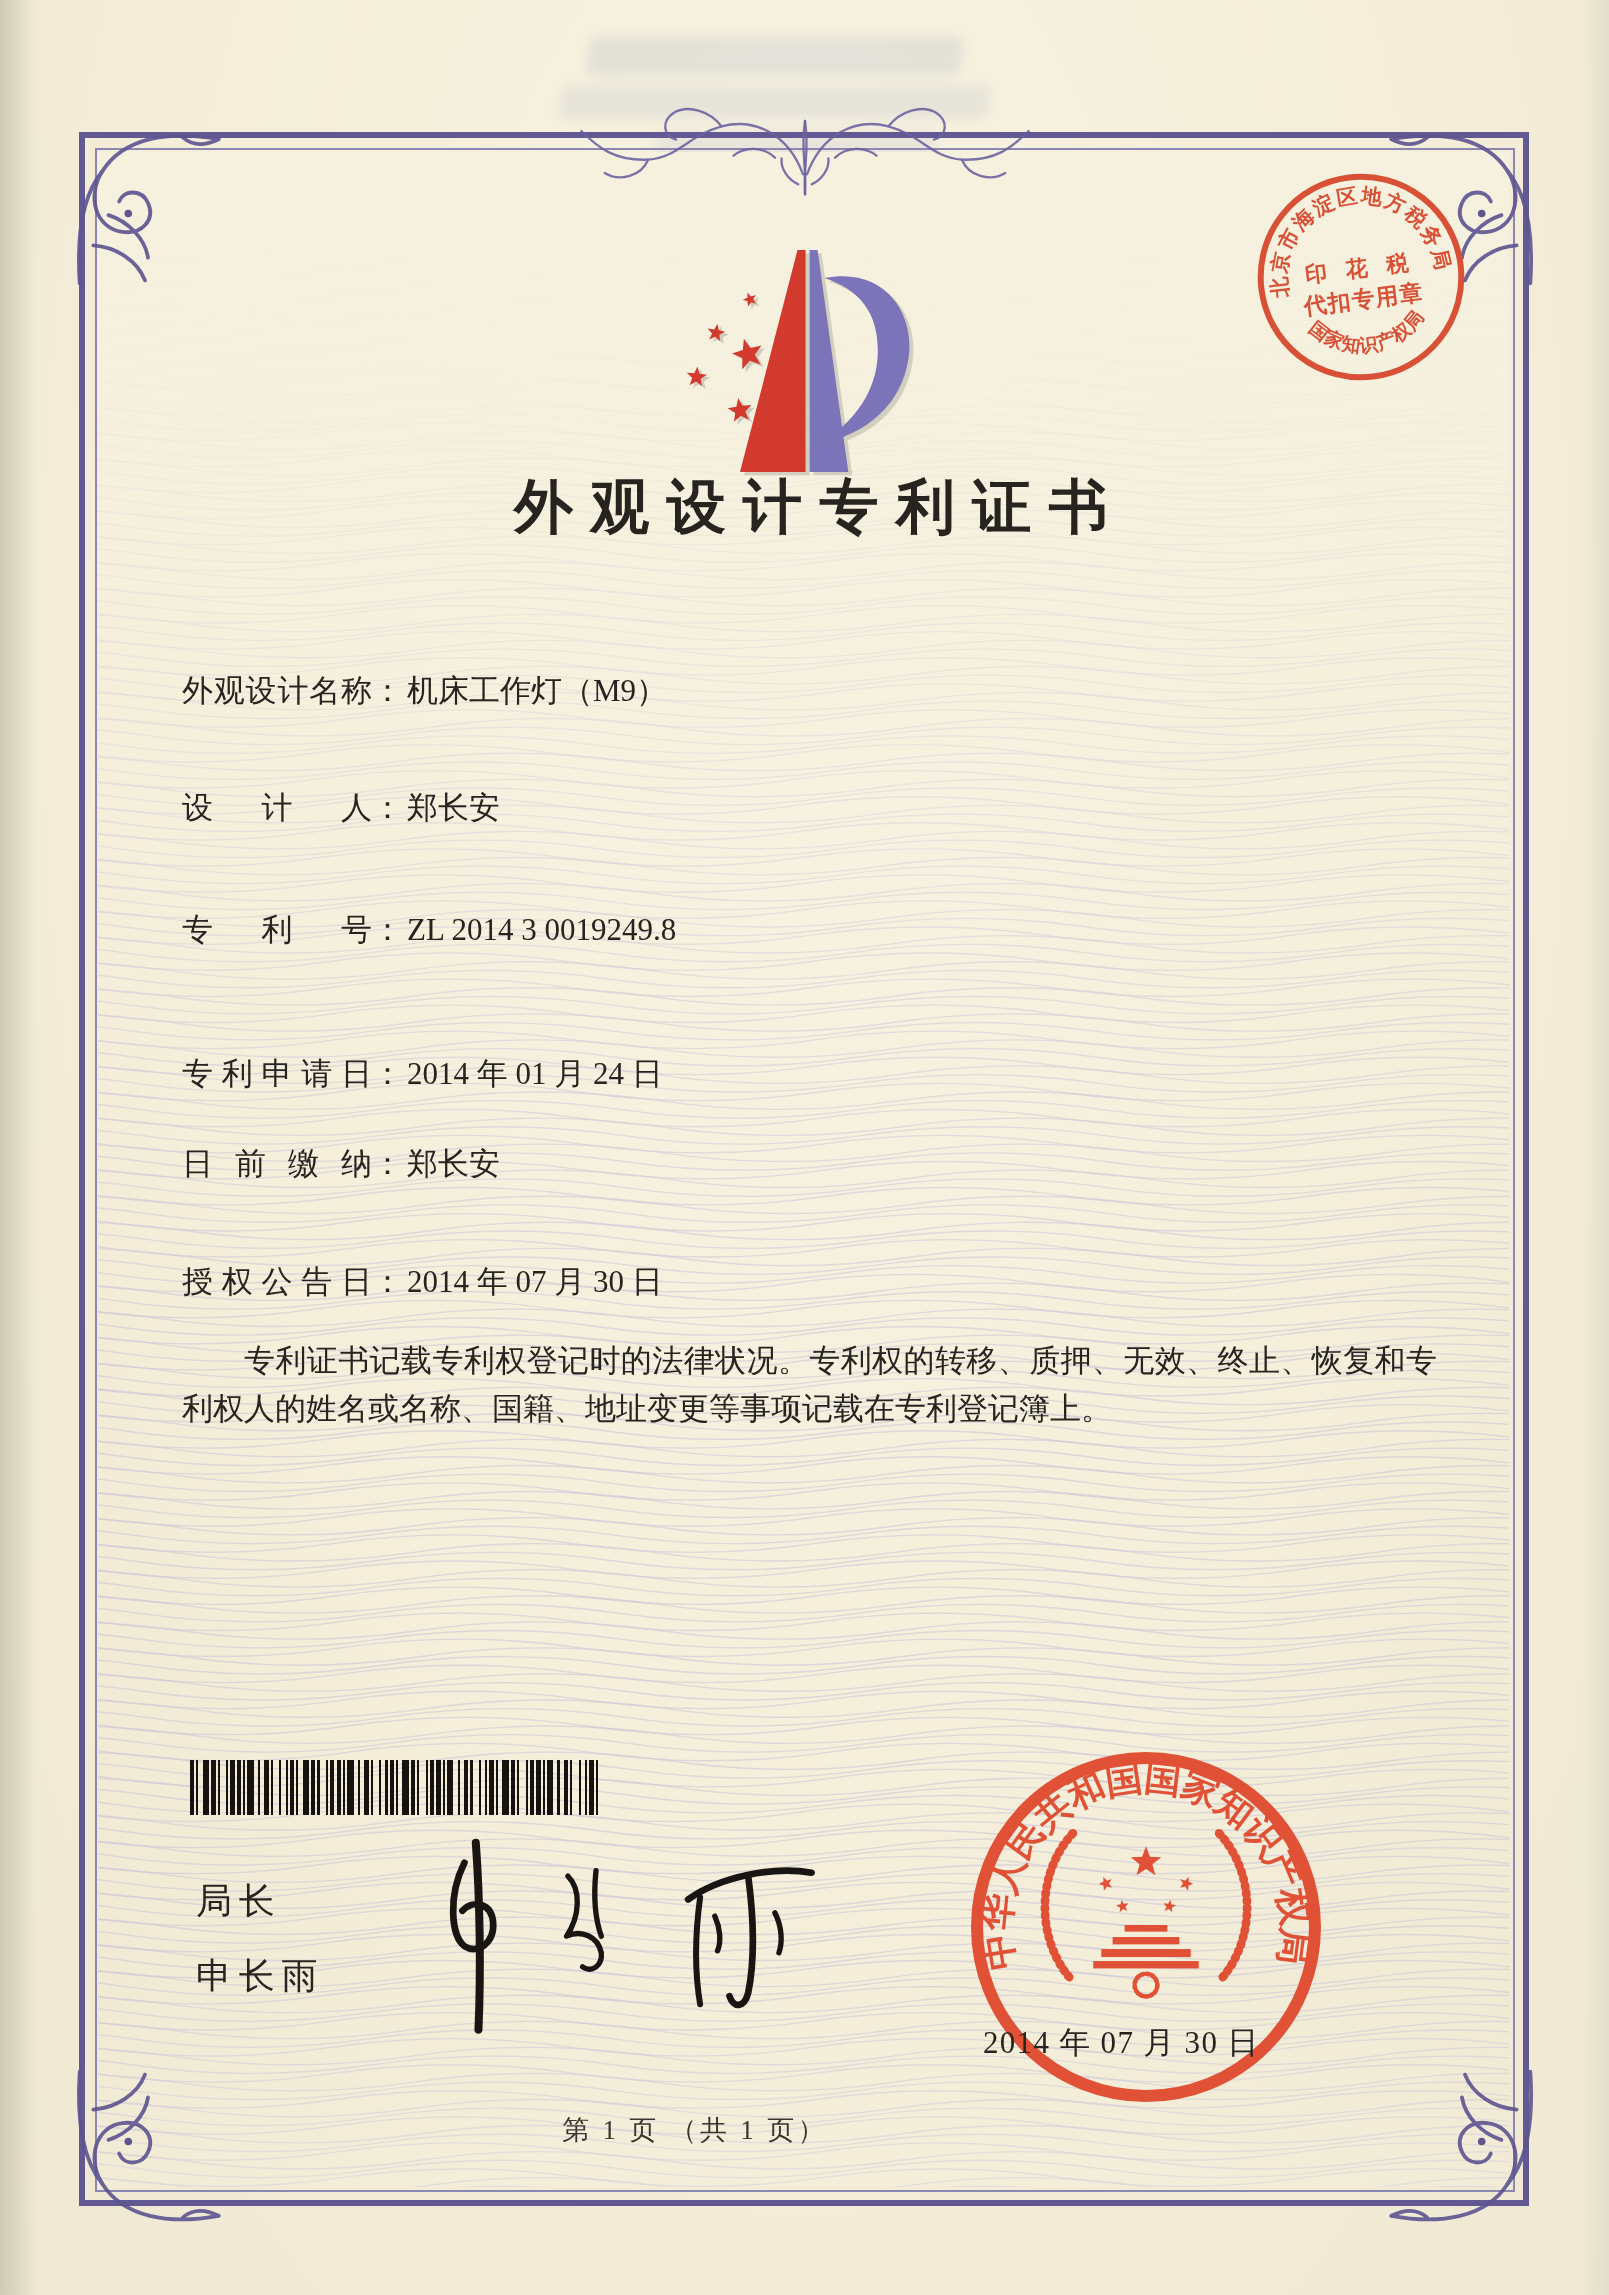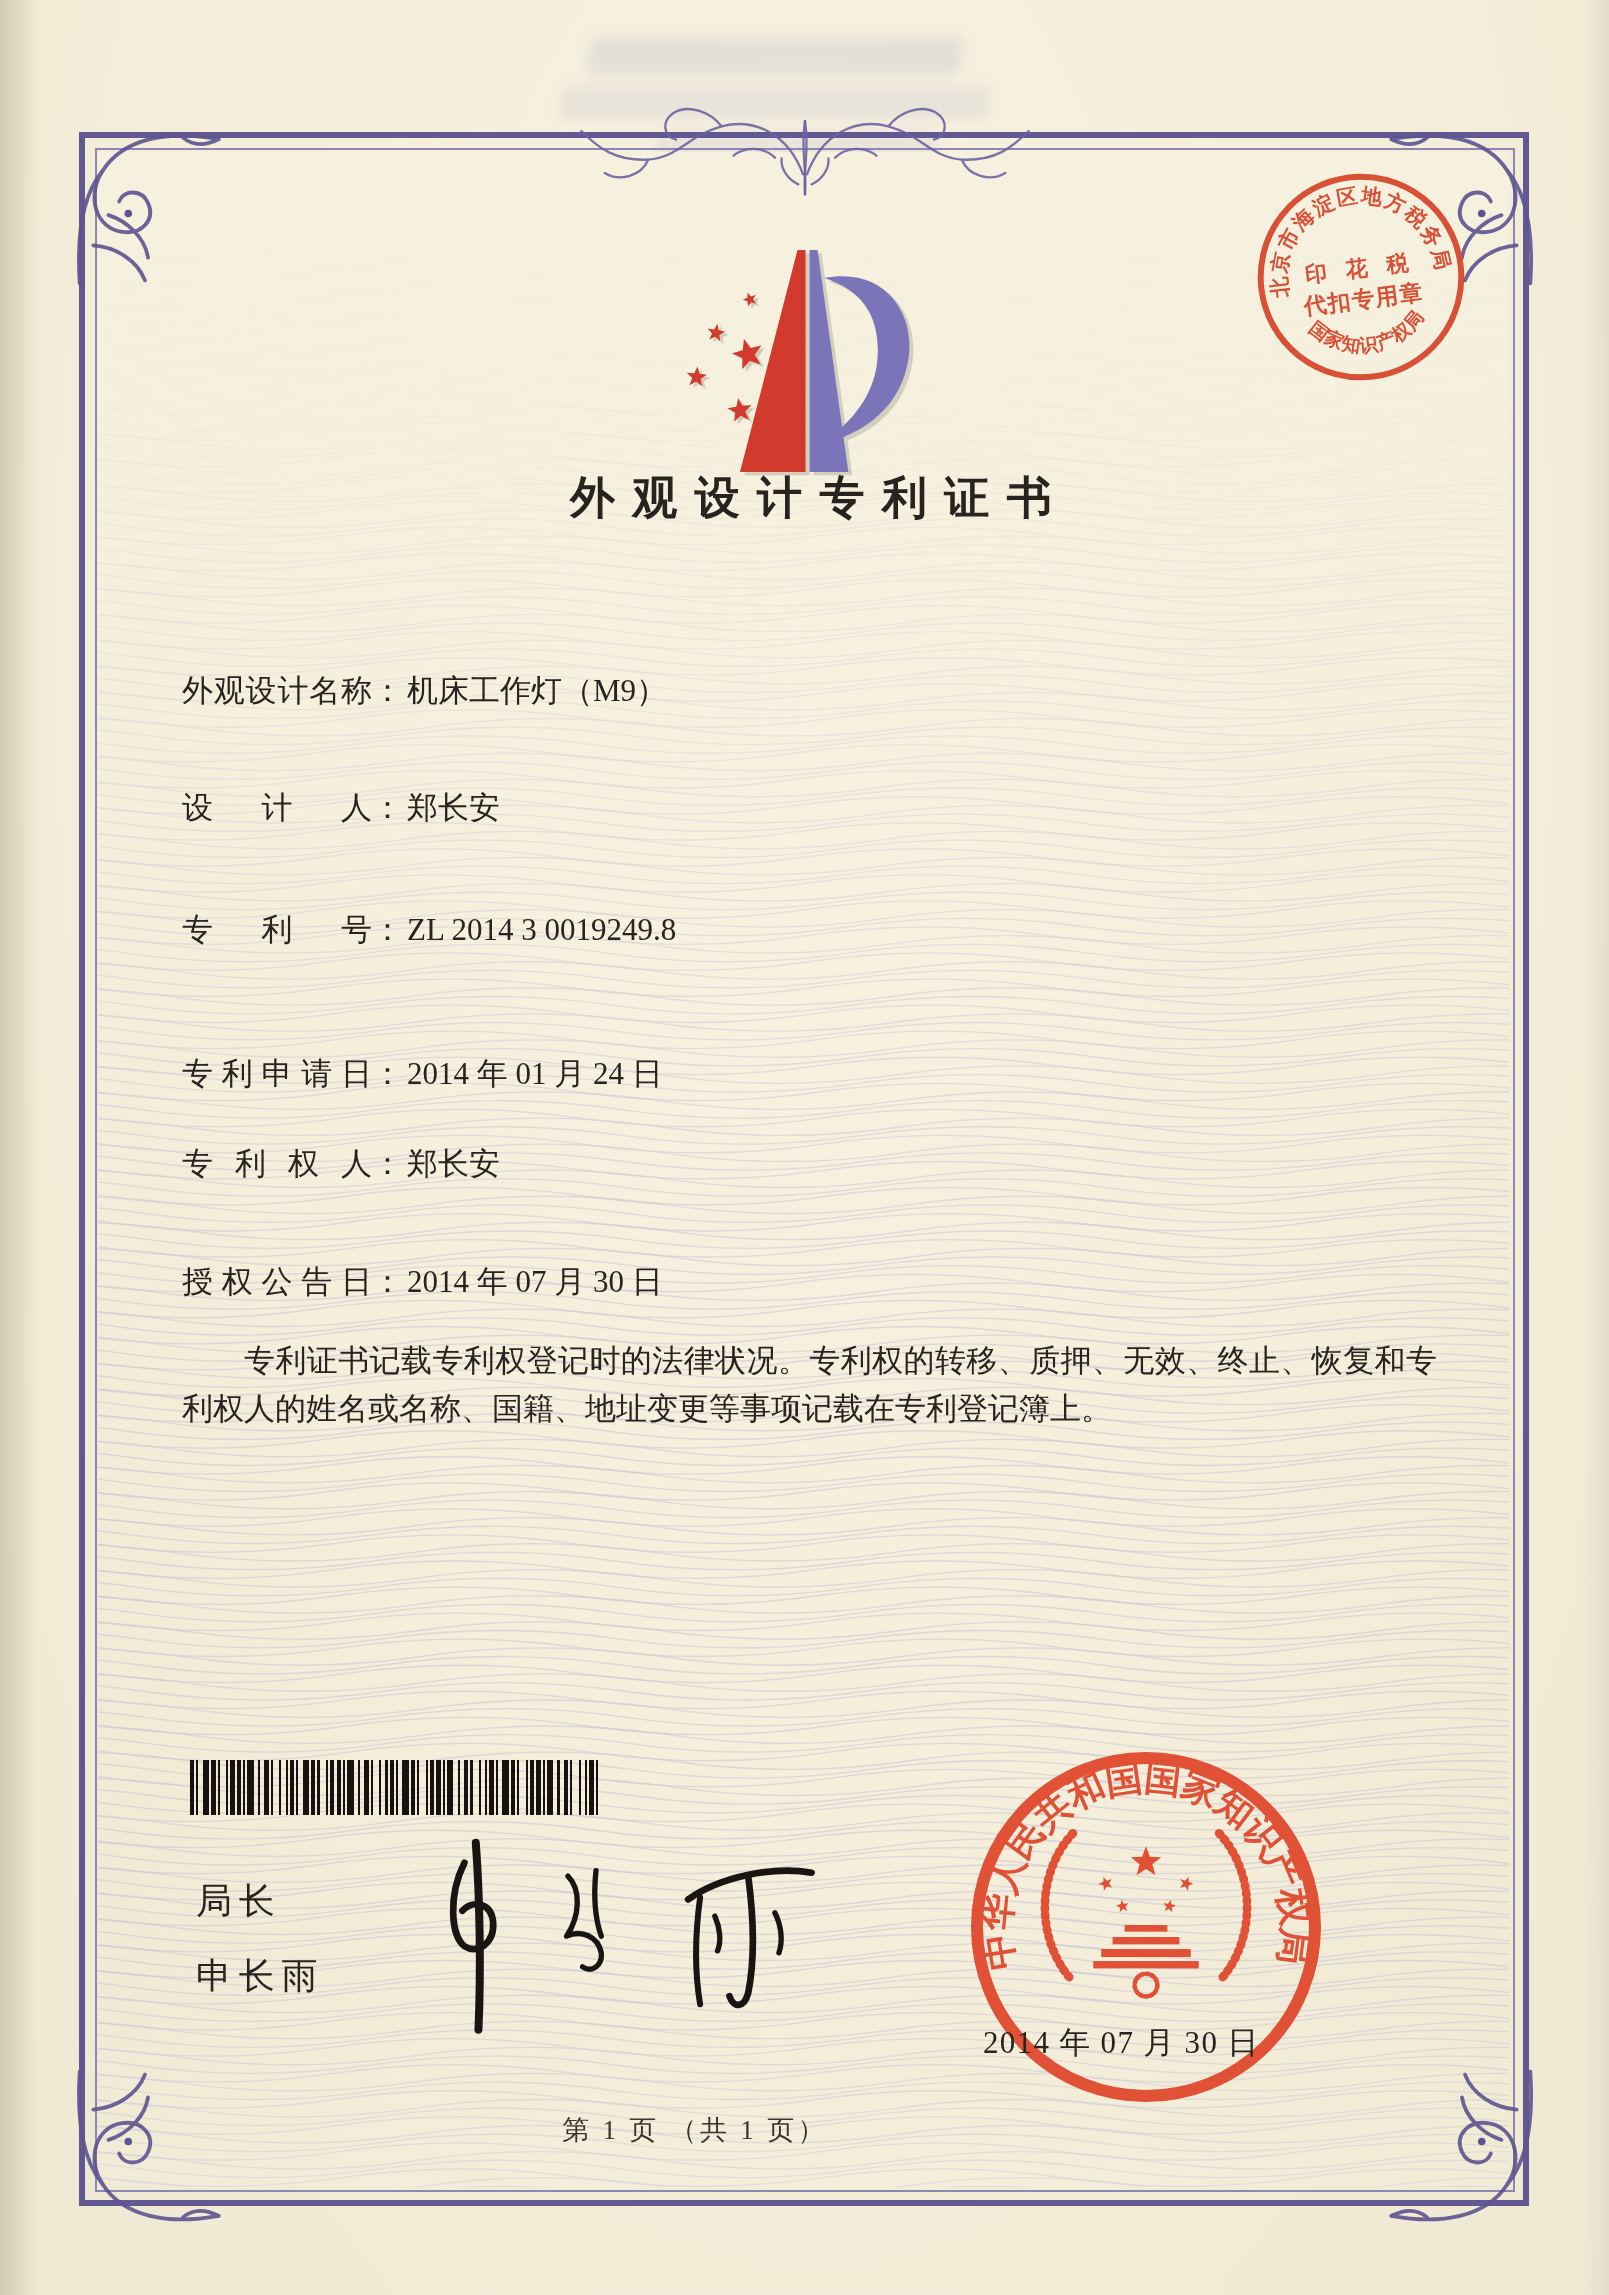--- a/index.html
+++ b/index.html
@@ -16,21 +16,21 @@
   .ghost{position:absolute;background:rgba(122,132,184,.15);filter:blur(5.3px);border-radius:6.7px;transform:skewX(-6deg);}
   
   #frame-outer{position:absolute;left:79px;top:132px;width:1438px;height:2062px;border:6.7px solid #625992;}
   #frame-inner{position:absolute;left:95px;top:148px;width:1416px;height:2040px;border:2px solid #8a87b2;}
   #waves-clip{position:absolute;left:98px;top:152px;width:1411px;height:2035px;overflow:hidden;}
   #waves-fade{position:absolute;left:98px;top:152px;width:1411px;height:2035px;
     background:linear-gradient(180deg, rgba(246,241,222,1) 0%, rgba(246,241,222,.92) 9%,
       rgba(246,241,222,.55) 24%, rgba(246,241,222,.18) 42%, rgba(246,241,222,0) 58%,
       rgba(246,241,222,0) 90%, rgba(246,241,222,.3) 100%);}
   #cert-number{left:157px;top:224px;font-size:31px;letter-spacing:4.7px;}
-  #title{left:0;top:468px;width:100%;text-align:center;font-size:45px;font-weight:bold;
+  #title{left:0;top:468px;width:100%;text-align:center;font-size:59px;font-weight:bold;
     letter-spacing:17.4px;padding-left:30px;box-sizing:border-box;}
   .field{left:182px;font-size:31px;white-space:nowrap;}
   .f-label{display:inline-block;width:190px;text-align:justify;text-align-last:justify;}
   .f-value{padding-left:4px;}
   #paragraphs{left:182px;top:1337px;width:1255px;}
   #paragraphs p{margin:0;font-size:31px;line-height:48px;text-align:justify;text-indent:2em;}
   #barcode{left:190px;top:1760px;width:414px;height:55px;font-size:0;}
   #barcode i{display:inline-block;height:100%;}
   .official{left:188px;font-family:"Liberation Sans","DejaVu Sans",sans-serif;
     font-weight:500;font-size:36px;letter-spacing:6.7px;margin-left:8px;}
@@ -398,21 +398,21 @@
   <div class="abs field" style="top:787px;">
     <span class="f-label">设计人</span><span>：</span><span class="f-value">郑长安</span>
   </div>
   <div class="abs field" style="top:909px;">
     <span class="f-label">专利号</span><span>：</span><span class="f-value">ZL 2014 3 0019249.8</span>
   </div>
   <div class="abs field" style="top:1030px;margin-top:23px;">
     <span class="f-label">专利申请日</span><span>：</span><span class="f-value">2014 年 01 月 24 日</span>
   </div>
   <div class="abs field" style="top:1143px;">
-    <span class="f-label">专利权人</span><span>：</span><span class="f-value">郑长安</span>
+    <span class="f-label">日前缴纳</span><span>：</span><span class="f-value">郑长安</span>
   </div>
   <div class="abs field" style="top:1261px;">
     <span class="f-label">授权公告日</span><span>：</span><span class="f-value">2014 年 07 月 30 日</span>
   </div>
 
   <div class="abs" id="paragraphs">
     <p>专利证书记载专利权登记时的法律状况。专利权的转移、质押、无效、终止、恢复和专利权人的姓名或名称、国籍、地址变更等事项记载在专利登记簿上。</p>
   </div>
 
   <div class="abs" id="barcode"><i style="width: 4.3px; background: rgb(21, 18, 15);"></i><i style="width: 2.1px; background: transparent;"></i><i style="width: 2.1px; background: rgb(21, 18, 15);"></i><i style="width: 4.3px; background: transparent;"></i><i style="width: 6.4px; background: rgb(21, 18, 15);"></i><i style="width: 2.1px; background: transparent;"></i><i style="width: 4.3px; background: rgb(21, 18, 15);"></i><i style="width: 2.1px; background: transparent;"></i><i style="width: 2.1px; background: rgb(21, 18, 15);"></i><i style="width: 6.4px; background: transparent;"></i><i style="width: 2.1px; background: rgb(21, 18, 15);"></i><i style="width: 2.1px; background: transparent;"></i><i style="width: 4.3px; background: rgb(21, 18, 15);"></i><i style="width: 2.1px; background: transparent;"></i><i style="width: 4.3px; background: rgb(21, 18, 15);"></i><i style="width: 2.1px; background: transparent;"></i><i style="width: 2.1px; background: rgb(21, 18, 15);"></i><i style="width: 2.1px; background: transparent;"></i><i style="width: 6.4px; background: rgb(21, 18, 15);"></i><i style="width: 4.3px; background: transparent;"></i><i style="width: 2.1px; background: rgb(21, 18, 15);"></i><i style="width: 4.3px; background: transparent;"></i><i style="width: 4.3px; background: rgb(21, 18, 15);"></i><i style="width: 2.1px; background: transparent;"></i><i style="width: 2.1px; background: rgb(21, 18, 15);"></i><i style="width: 6.4px; background: transparent;"></i><i style="width: 2.1px; background: rgb(21, 18, 15);"></i><i style="width: 4.3px; background: transparent;"></i><i style="width: 2.1px; background: rgb(21, 18, 15);"></i><i style="width: 2.1px; background: transparent;"></i><i style="width: 4.3px; background: rgb(21, 18, 15);"></i><i style="width: 2.1px; background: transparent;"></i><i style="width: 2.1px; background: rgb(21, 18, 15);"></i><i style="width: 4.3px; background: transparent;"></i><i style="width: 6.4px; background: rgb(21, 18, 15);"></i><i style="width: 2.1px; background: transparent;"></i><i style="width: 4.3px; background: rgb(21, 18, 15);"></i><i style="width: 2.1px; background: transparent;"></i><i style="width: 2.1px; background: rgb(21, 18, 15);"></i><i style="width: 6.4px; background: transparent;"></i><i style="width: 2.1px; background: rgb(21, 18, 15);"></i><i style="width: 2.1px; background: transparent;"></i><i style="width: 4.3px; background: rgb(21, 18, 15);"></i><i style="width: 2.1px; background: transparent;"></i><i style="width: 4.3px; background: rgb(21, 18, 15);"></i><i style="width: 2.1px; background: transparent;"></i><i style="width: 2.1px; background: rgb(21, 18, 15);"></i><i style="width: 2.1px; background: transparent;"></i><i style="width: 6.4px; background: rgb(21, 18, 15);"></i><i style="width: 4.3px; background: transparent;"></i><i style="width: 2.1px; background: rgb(21, 18, 15);"></i><i style="width: 4.3px; background: transparent;"></i><i style="width: 4.3px; background: rgb(21, 18, 15);"></i><i style="width: 2.1px; background: transparent;"></i><i style="width: 2.1px; background: rgb(21, 18, 15);"></i><i style="width: 6.4px; background: transparent;"></i><i style="width: 2.1px; background: rgb(21, 18, 15);"></i><i style="width: 4.3px; background: transparent;"></i><i style="width: 2.1px; background: rgb(21, 18, 15);"></i><i style="width: 2.1px; background: transparent;"></i><i style="width: 4.3px; background: rgb(21, 18, 15);"></i><i style="width: 2.1px; background: transparent;"></i><i style="width: 2.1px; background: rgb(21, 18, 15);"></i><i style="width: 4.3px; background: transparent;"></i><i style="width: 6.4px; background: rgb(21, 18, 15);"></i><i style="width: 2.1px; background: transparent;"></i><i style="width: 4.3px; background: rgb(21, 18, 15);"></i><i style="width: 2.1px; background: transparent;"></i><i style="width: 2.1px; background: rgb(21, 18, 15);"></i><i style="width: 6.4px; background: transparent;"></i><i style="width: 2.1px; background: rgb(21, 18, 15);"></i><i style="width: 2.1px; background: transparent;"></i><i style="width: 4.3px; background: rgb(21, 18, 15);"></i><i style="width: 2.1px; background: transparent;"></i><i style="width: 4.3px; background: rgb(21, 18, 15);"></i><i style="width: 2.1px; background: transparent;"></i><i style="width: 2.1px; background: rgb(21, 18, 15);"></i><i style="width: 2.1px; background: transparent;"></i><i style="width: 6.4px; background: rgb(21, 18, 15);"></i><i style="width: 4.3px; background: transparent;"></i><i style="width: 2.1px; background: rgb(21, 18, 15);"></i><i style="width: 4.3px; background: transparent;"></i><i style="width: 4.3px; background: rgb(21, 18, 15);"></i><i style="width: 2.1px; background: transparent;"></i><i style="width: 2.1px; background: rgb(21, 18, 15);"></i><i style="width: 6.4px; background: transparent;"></i><i style="width: 2.1px; background: rgb(21, 18, 15);"></i><i style="width: 4.3px; background: transparent;"></i><i style="width: 2.1px; background: rgb(21, 18, 15);"></i><i style="width: 2.1px; background: transparent;"></i><i style="width: 4.3px; background: rgb(21, 18, 15);"></i><i style="width: 2.1px; background: transparent;"></i><i style="width: 2.1px; background: rgb(21, 18, 15);"></i><i style="width: 4.3px; background: transparent;"></i><i style="width: 6.4px; background: rgb(21, 18, 15);"></i><i style="width: 2.1px; background: transparent;"></i><i style="width: 4.3px; background: rgb(21, 18, 15);"></i><i style="width: 2.1px; background: transparent;"></i><i style="width: 2.1px; background: rgb(21, 18, 15);"></i><i style="width: 6.4px; background: transparent;"></i><i style="width: 2.1px; background: rgb(21, 18, 15);"></i><i style="width: 2.1px; background: transparent;"></i><i style="width: 4.3px; background: rgb(21, 18, 15);"></i><i style="width: 2.1px; background: transparent;"></i><i style="width: 4.3px; background: rgb(21, 18, 15);"></i><i style="width: 2.1px; background: transparent;"></i><i style="width: 2.1px; background: rgb(21, 18, 15);"></i><i style="width: 2.1px; background: transparent;"></i><i style="width: 6.4px; background: rgb(21, 18, 15);"></i><i style="width: 4.3px; background: transparent;"></i><i style="width: 2.1px; background: rgb(21, 18, 15);"></i><i style="width: 4.3px; background: transparent;"></i><i style="width: 4.3px; background: rgb(21, 18, 15);"></i><i style="width: 2.1px; background: transparent;"></i><i style="width: 2.1px; background: rgb(21, 18, 15);"></i><i style="width: 6.4px; background: transparent;"></i><i style="width: 2.1px; background: rgb(21, 18, 15);"></i><i style="width: 4.3px; background: transparent;"></i><i style="width: 2.1px; background: rgb(21, 18, 15);"></i><i style="width: 2.1px; background: transparent;"></i><i style="width: 4.3px; background: rgb(21, 18, 15);"></i><i style="width: 2.1px; background: transparent;"></i><i style="width: 2.1px; background: rgb(21, 18, 15);"></i><i style="width: 4.3px; background: transparent;"></i></div>

